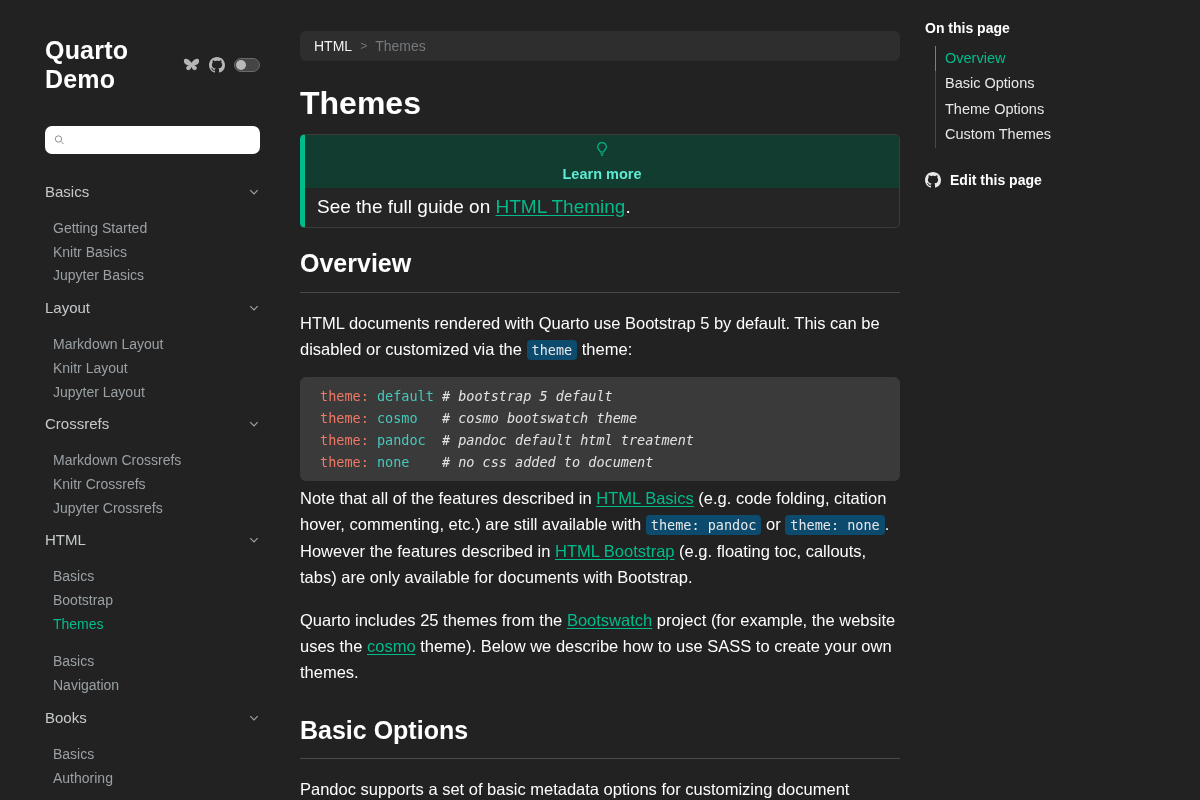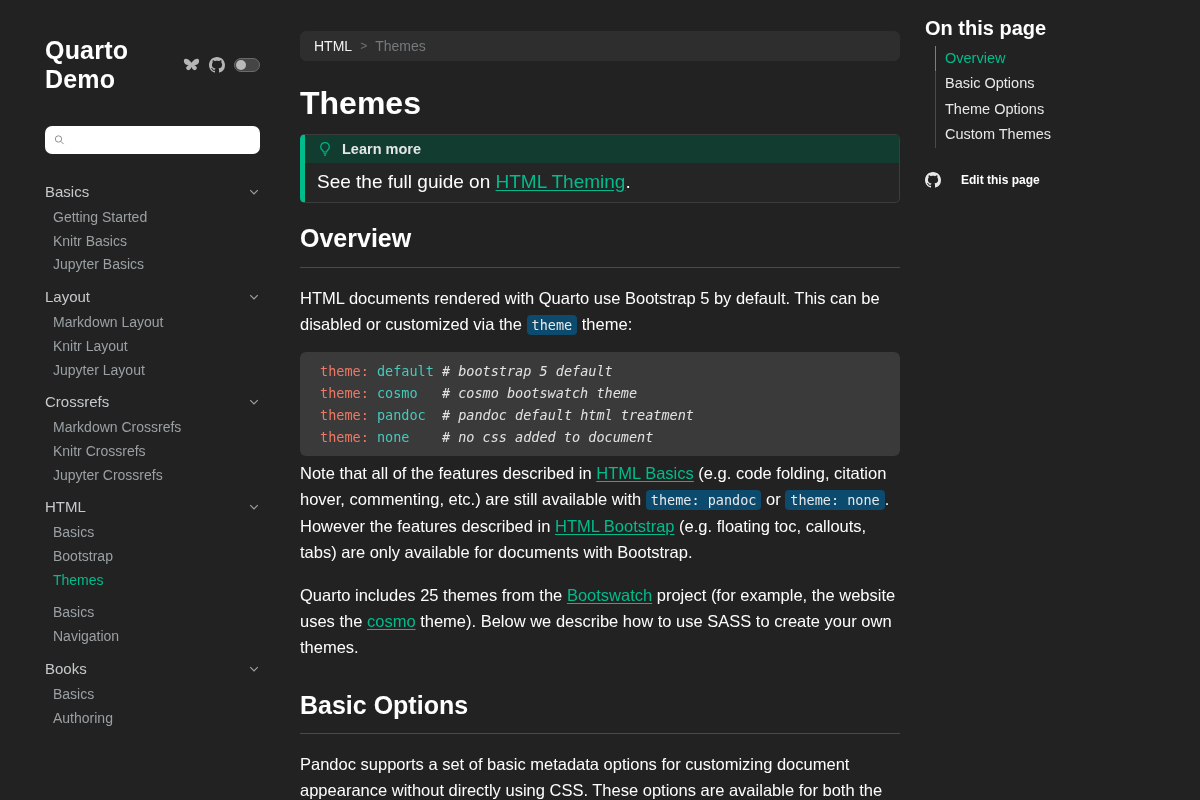--- a/index.html
+++ b/index.html
@@ -26,53 +26,53 @@
   .brand-title{font-size:25px;font-weight:700;color:#fff;letter-spacing:.2px;}
   .brand-icons{display:flex;align-items:center;gap:9px;margin-left:11px;}
   .brand-icons svg{display:block;}
   .toggle{width:26px;height:14px;border-radius:8px;background:#454545;border:1px solid #6a6a6a;position:relative;cursor:pointer;}
   .toggle .knob{position:absolute;left:1px;top:1px;width:10px;height:10px;border-radius:50%;background:#b9b9b9;}
   .search-box{margin-top:32px;height:28px;background:#fff;border-radius:7px;display:flex;align-items:center;padding:0 9px;}
   .search-box input{border:none;outline:none;flex:1;font-size:13px;background:transparent;color:#333;margin-left:6px;font-family:"Liberation Sans",sans-serif;}
   .nav-section{margin-top:9px;}
   .nav-section:first-child{margin-top:27px;}
   .section-header{display:flex;justify-content:space-between;align-items:center;line-height:22px;font-size:15px;color:#c6c9cb;cursor:pointer;}
-  .section-items{margin-top:3px;display:flex;flex-direction:column;}
+  .section-items{margin-top:14px;display:flex;flex-direction:column;}
   .section-items a{display:block;color:#9aa0a4;font-size:14px;line-height:23.7px;padding-left:8px;}
   .section-items a.active{color:var(--accent);}
 
   
   .main{position:absolute;left:300px;top:0;width:600px;}
   .breadcrumb{margin-top:31px;height:30px;background:var(--surface);border-radius:6px;display:flex;align-items:center;padding:0 14px;font-size:14px;gap:8px;}
   .bc-link{color:#f2f2f2;}
   .bc-sep{color:#6b776f;font-size:12px;}
   .bc-current{color:#747a7e;}
   h1{font-size:32px;line-height:36px;font-weight:700;margin:24px 0 0;color:#fff;}
   .callout{margin-top:13px;border:1px solid #3c3c3c;border-left:5px solid var(--accent);border-radius:5px;background:#252525;overflow:hidden;}
-  .callout-header{background:#113c2f;padding:6px 12px;display:flex;align-items:center;gap:9px;font-weight:700;font-size:14.5px;color:#e5e5e5;}
+  .callout-header{background:#113c2f;padding:6px 12px;display:flex;align-items:center;gap:9px;font-weight:700;font-size:14.5px;color:#5eead4;flex-direction:column;}
   .callout-body{padding:8px 12px 10px;font-size:19px;line-height:21px;color:#fdfdfd;}
   h2{font-size:25px;line-height:30px;font-weight:700;margin:20px 0 0;padding-bottom:14px;border-bottom:1px solid var(--rule);color:#fff;}
   h2.second{margin-top:30px;padding-bottom:13px;}
   p{font-size:16.5px;line-height:26px;margin:17px 0 0;color:#fdfdfd;}
   p.p2{margin-top:4px;}
   .content-link{color:var(--accent);text-decoration:underline;text-underline-offset:2px;}
   code.inline{font-family:"DejaVu Sans Mono",monospace;font-size:13.5px;background:#0c4a6e;padding:2px 5px;border-radius:4px;color:#e8e8e8;}
   pre.codeblock{margin:14px 0 0;background:var(--codebg);border-radius:6px;padding:8px 20px;font-family:"DejaVu Sans Mono",monospace;font-size:13.5px;line-height:22px;color:#ddd;}
   .code-line{white-space:pre;}
   .ck{color:var(--ckey);}
   .cv{color:var(--cval);}
   .cc{color:#e2e2e2;font-style:italic;}
 
   
   .toc{position:absolute;left:925px;top:19px;width:255px;}
-  .toc-title{font-size:20px;font-weight:700;color:#fff;line-height:18px;}
+  .toc-title{font-size:14px;font-weight:700;color:#fff;line-height:18px;}
   .toc-list{margin-top:9px;margin-left:10px;border-left:1px solid var(--rule);}
   .toc-list a{display:block;font-size:14.5px;line-height:25.4px;padding-left:9px;color:#e8e8e8;}
   .toc-list a.active{color:var(--accent);border-left:1px solid var(--accent);margin-left:-1px;}
-  .edit-row{margin-top:24px;display:flex;align-items:center;gap:20px;font-size:12px;font-weight:700;color:#fff;cursor:pointer;}
+  .edit-row{margin-top:24px;display:flex;align-items:center;gap:9px;font-size:14px;font-weight:700;color:#fff;cursor:pointer;}
 </style>
 </head>
 <body>
 
 <aside class="sidebar">
   <div class="brand-row">
     <a class="brand-title">Quarto Demo</a>
     <span class="brand-icons">
       <a aria-hidden="true">
         <svg width="17" height="15" viewBox="0 0 16 14">

